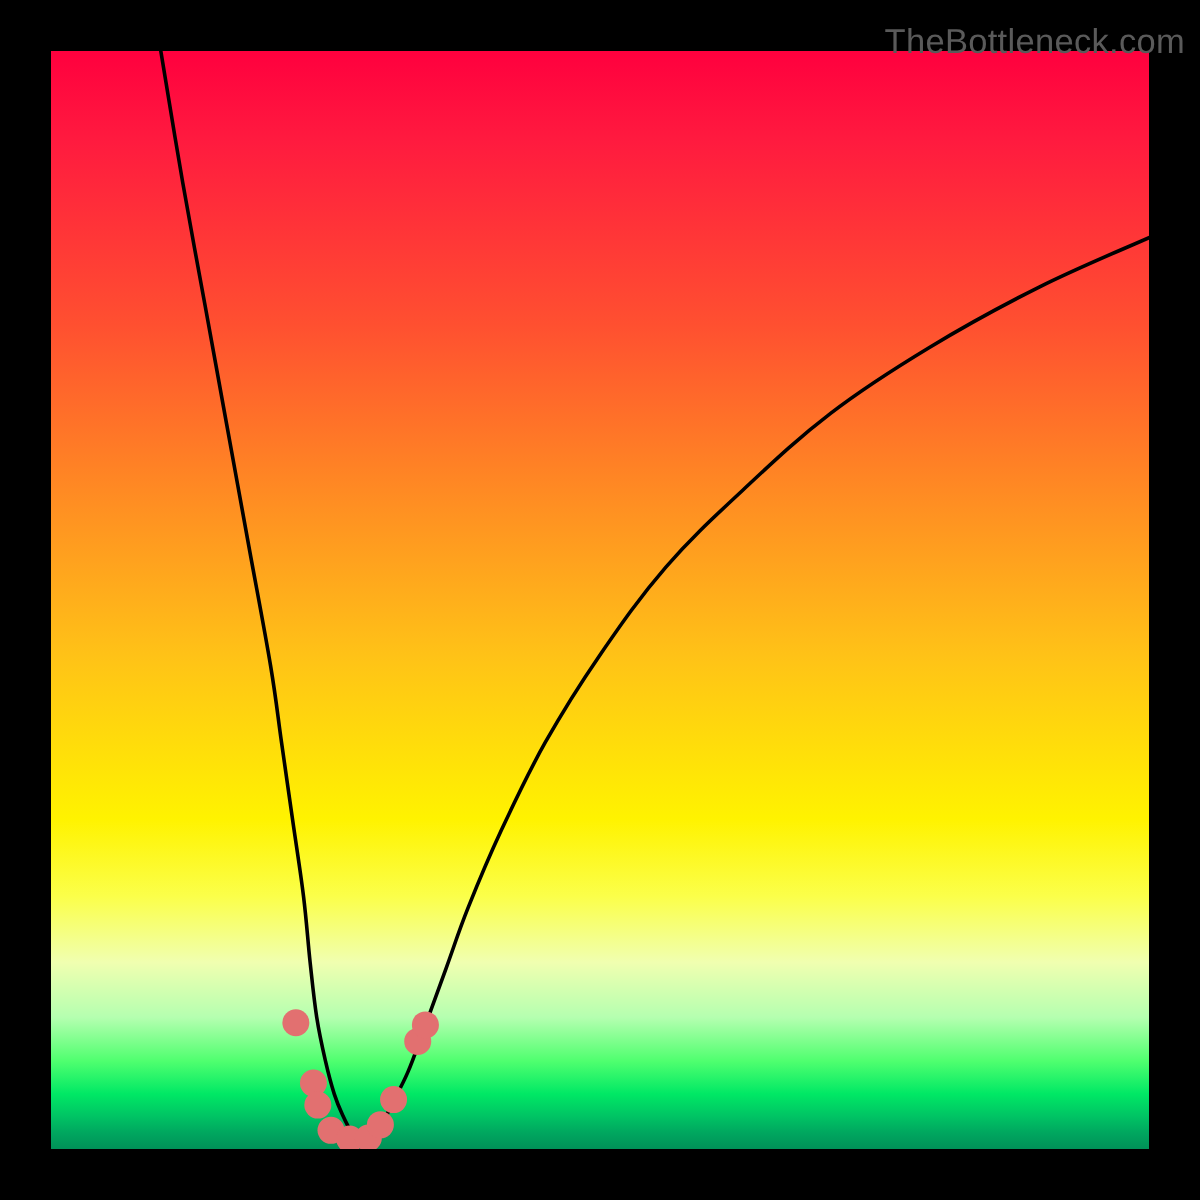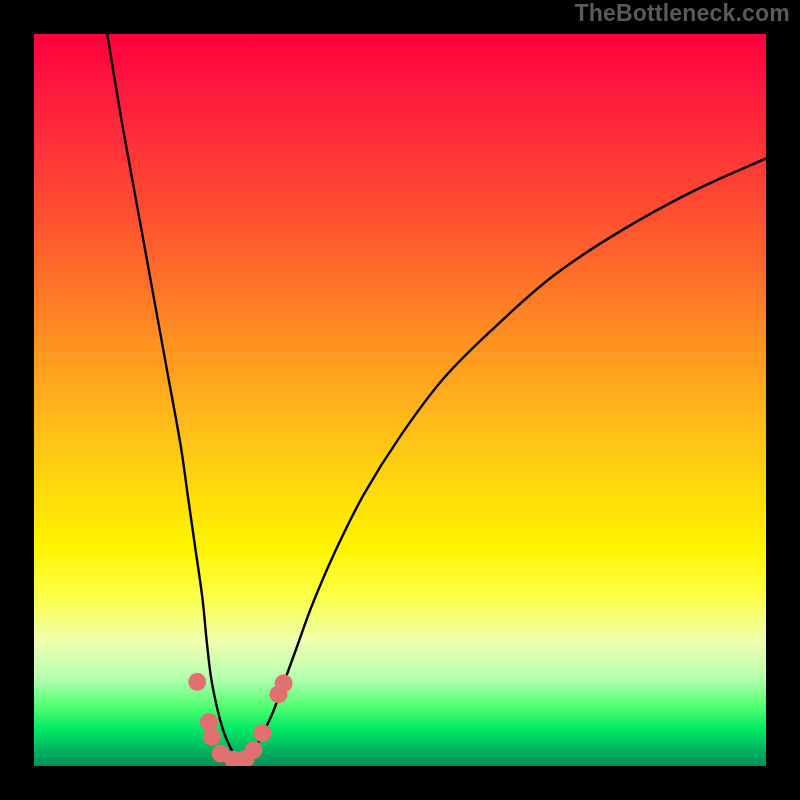--- a/index.html
+++ b/index.html
@@ -43,25 +43,25 @@
       #b5ffb0 88%,
       #4fff6f 92%,
       #00e865 95%,
       #00c464 97%,
       #00a75f 98.5%,
       #009158 100%
     );
   }
   .watermark {
     position: absolute;
-    top: 0;
+    top: 14px;
     right: 10px;
     color: #5a5a5a;
     font-size: 23px;
-    font-weight: 700;
+    font-weight: 400;
     letter-spacing: 0.2px;
     user-select: none;
   }
   svg.curve {
     position: absolute;
     inset: 0;
   }
 </style>
 </head>
 <body>

